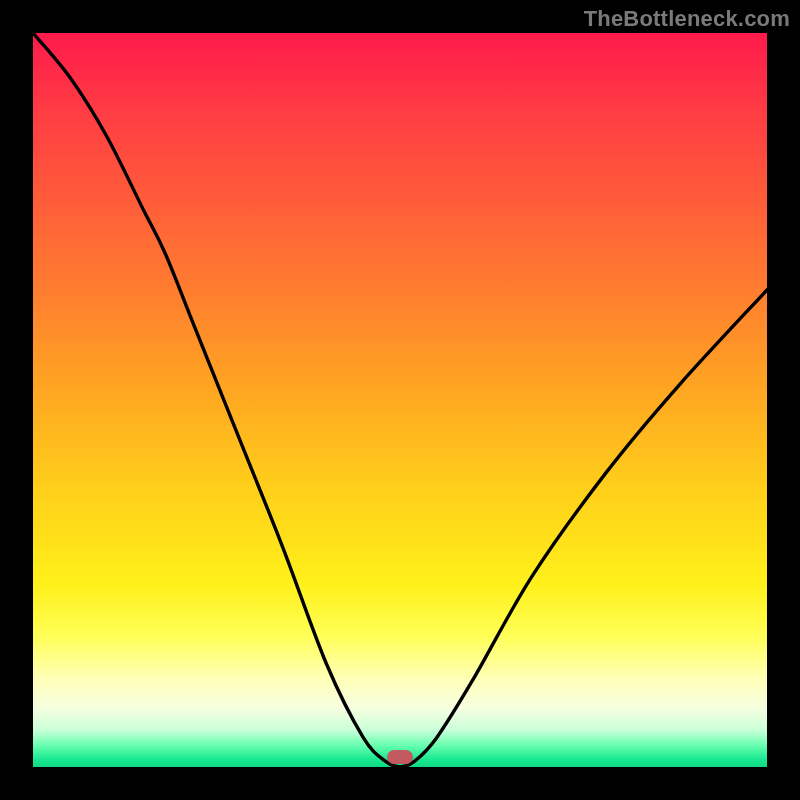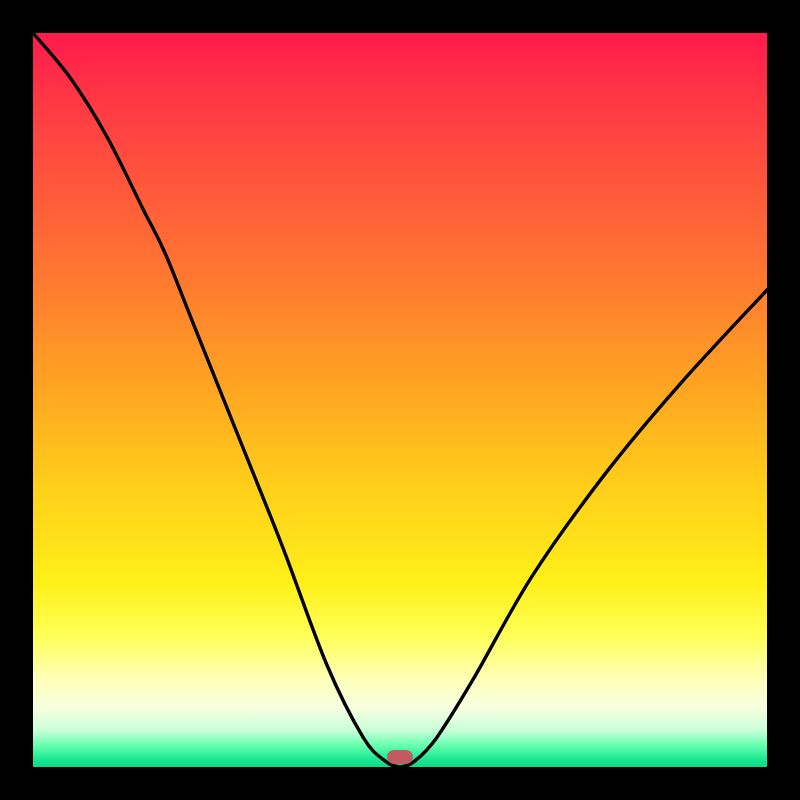--- a/index.html
+++ b/index.html
@@ -63,19 +63,20 @@
     height: 14px;
     border-radius: 7px;
     background: #c35a5f;
     transform: translate(-50%, -50%);
   }
 </style>
 </head>
 <body>
 
 <div class="frame">
+  <div class="watermark">TheBottleneck.com</div>
   <div class="plot">
     <svg class="curve" viewBox="0 0 734 734" preserveAspectRatio="none">
       <path id="curve-path" fill="none" stroke="#000" stroke-width="3.4" stroke-linejoin="round" stroke-linecap="round" d="M 0 0 C 6.116666666666667 7.340000000000013, 24.46666666666667 26.913333333333412, 36.7 44.04000000000008 C 48.93333333333334 61.16666666666674, 61.16666666666667 80.74000000000001, 73.4 102.75999999999999 C 85.63333333333334 124.77999999999997, 100.31333333333333 156.58666666666662, 110.1 176.15999999999997 C 119.88666666666666 195.73333333333332, 123.55666666666667 200.6266666666667, 132.12 220.20000000000005 C 140.68333333333334 239.7733333333334, 149.24666666666667 263.0166666666667, 161.48 293.6 C 173.7133333333333 324.18333333333334, 190.84 367, 205.52 403.7 C 220.20000000000002 440.4, 234.88000000000002 475.8766666666666, 249.56000000000003 513.8 C 264.24 551.7233333333332, 280.1433333333334 599.4333333333334, 293.6 631.24 C 307.0566666666667 663.0466666666666, 320.5133333333333 688.492, 330.3 704.64 C 340.0866666666667 720.788, 346.2033333333333 723.2346666666667, 352.32 728.128 C 358.43666666666667 733.0213333333334, 362.1066666666667 734, 367 734 C 371.8933333333333 734, 375.56333333333333 733.0213333333334, 381.68 728.128 C 387.7966666666667 723.2346666666667, 393.9133333333334 718.3413333333333, 403.70000000000005 704.64 C 413.4866666666667 690.9386666666667, 424.49666666666667 672.8333333333333, 440.4 645.92 C 456.3033333333333 619.0066666666667, 477.1000000000001 577.4133333333333, 499.12000000000006 543.16 C 521.1400000000001 508.90666666666664, 548.0533333333333 472.20666666666665, 572.52 440.4 C 596.9866666666667 408.5933333333333, 619.0066666666667 382.9033333333333, 645.92 352.32 C 672.8333333333333 321.7366666666667, 719.3199999999999 272.8033333333333, 734 256.9"></path>
     </svg>
     <div id="marker" class="marker" style="left: 367px; top: 724px; background: rgb(195, 90, 95);"></div>
   </div>
 </div>
 
 </body></html>

